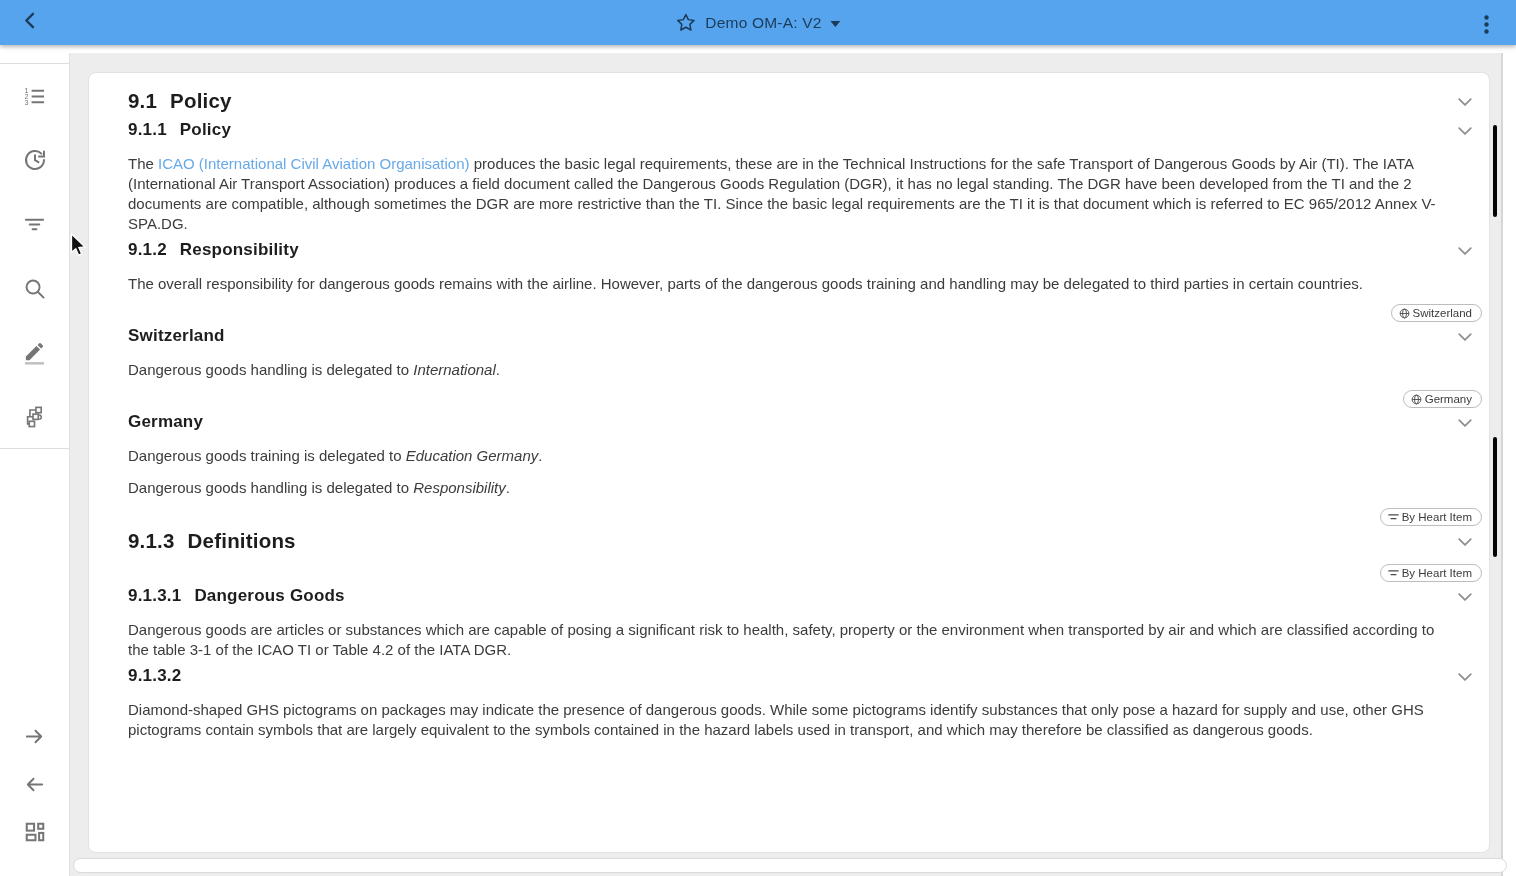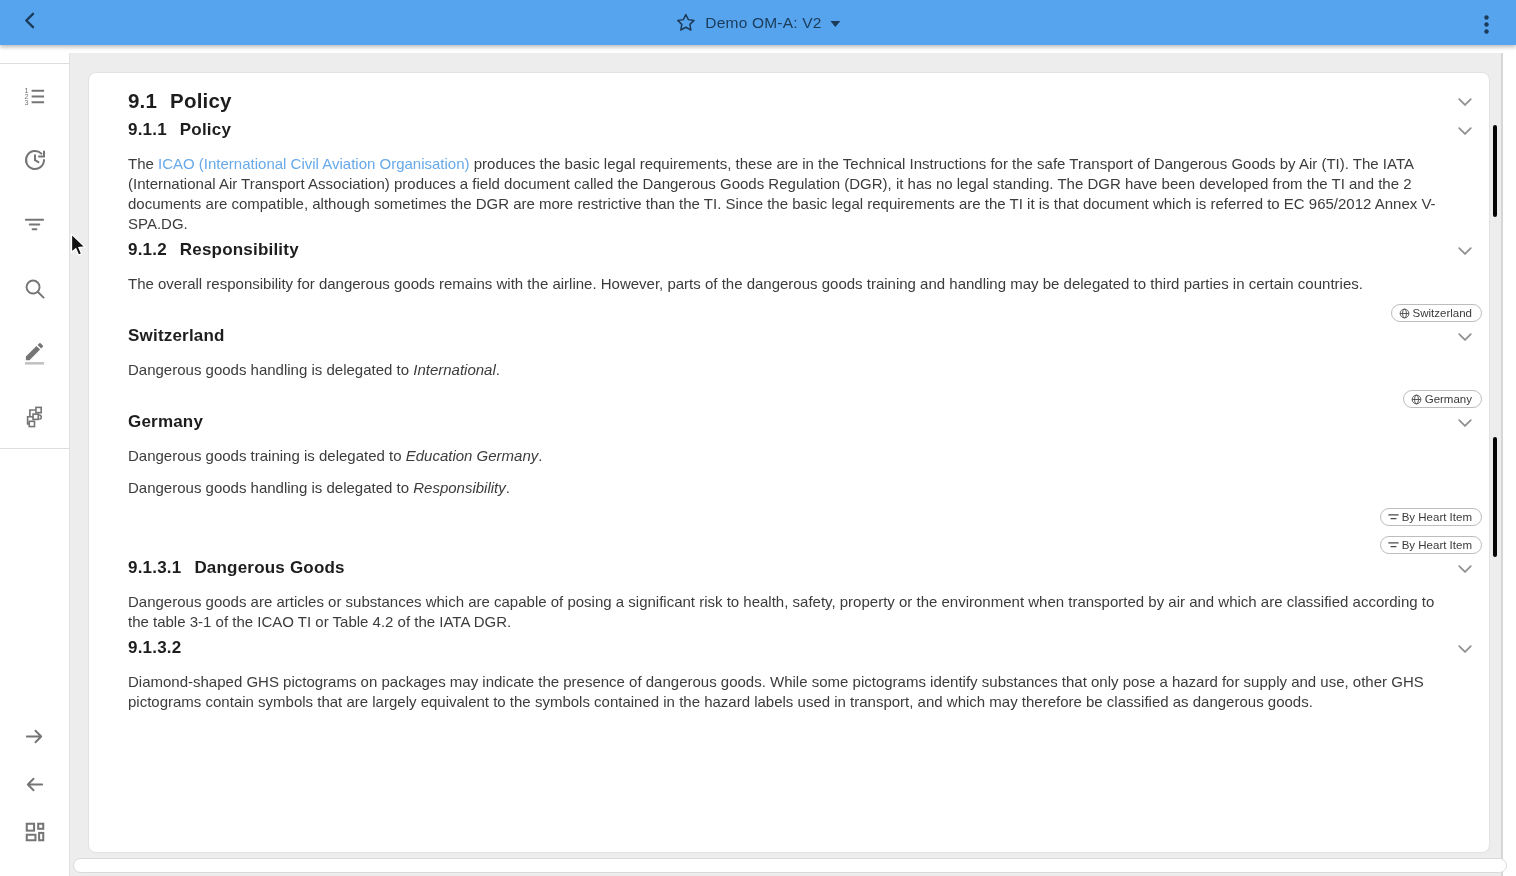--- a/index.html
+++ b/index.html
@@ -263,20 +263,29 @@
         <div class="tag-row">
           <span class="pill">
             <span class="pic">
               <svg viewBox="0 0 12 9" width="11" height="8" stroke="#4a4a4a" stroke-width="1.5" stroke-linecap="round">
                 <path d="M.8 2.2h10.4M3.3 6.4h5.4"></path>
               </svg>
             </span>
             <span>By Heart Item</span>
           </span>
         </div>
+        <div class="head xl after-tag">
+          <span class="num">9.1.3</span>
+          <span class="ttl">Definitions</span>
+          <span class="chev">
+            <svg width="14" height="8" viewBox="0 0 14 8" fill="none" stroke="#8f8f8f" stroke-width="1.7" stroke-linecap="round">
+              <path d="M1.2 1l5.8 5.8L12.8 1"></path>
+            </svg>
+          </span>
+        </div>
         <div class="tag-row">
           <span class="pill">
             <span class="pic">
               <svg viewBox="0 0 12 9" width="11" height="8" stroke="#4a4a4a" stroke-width="1.5" stroke-linecap="round">
                 <path d="M.8 2.2h10.4M3.3 6.4h5.4"></path>
               </svg>
             </span>
             <span>By Heart Item</span>
           </span>
         </div>

